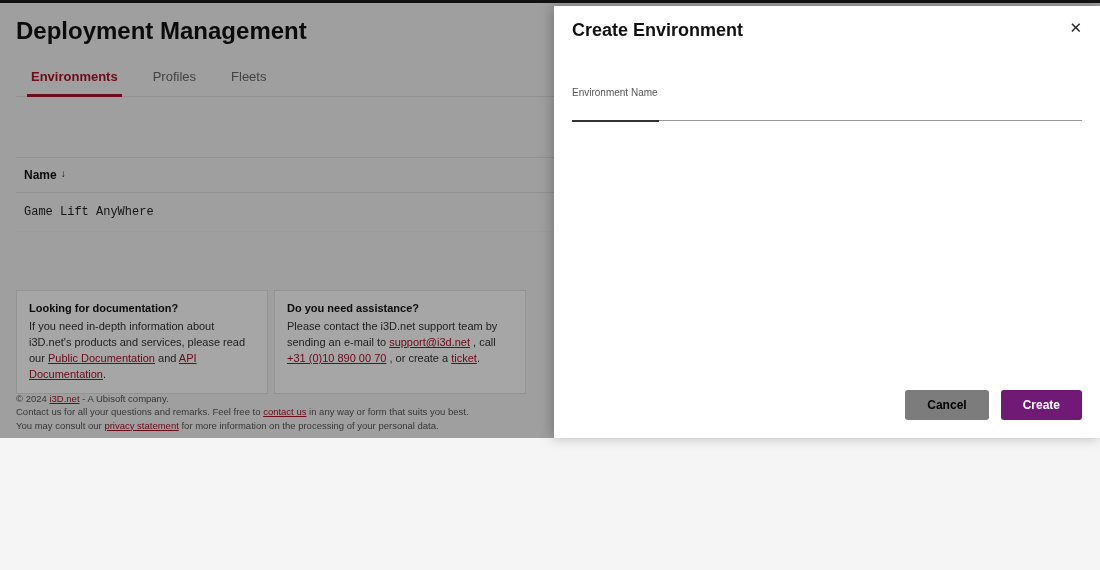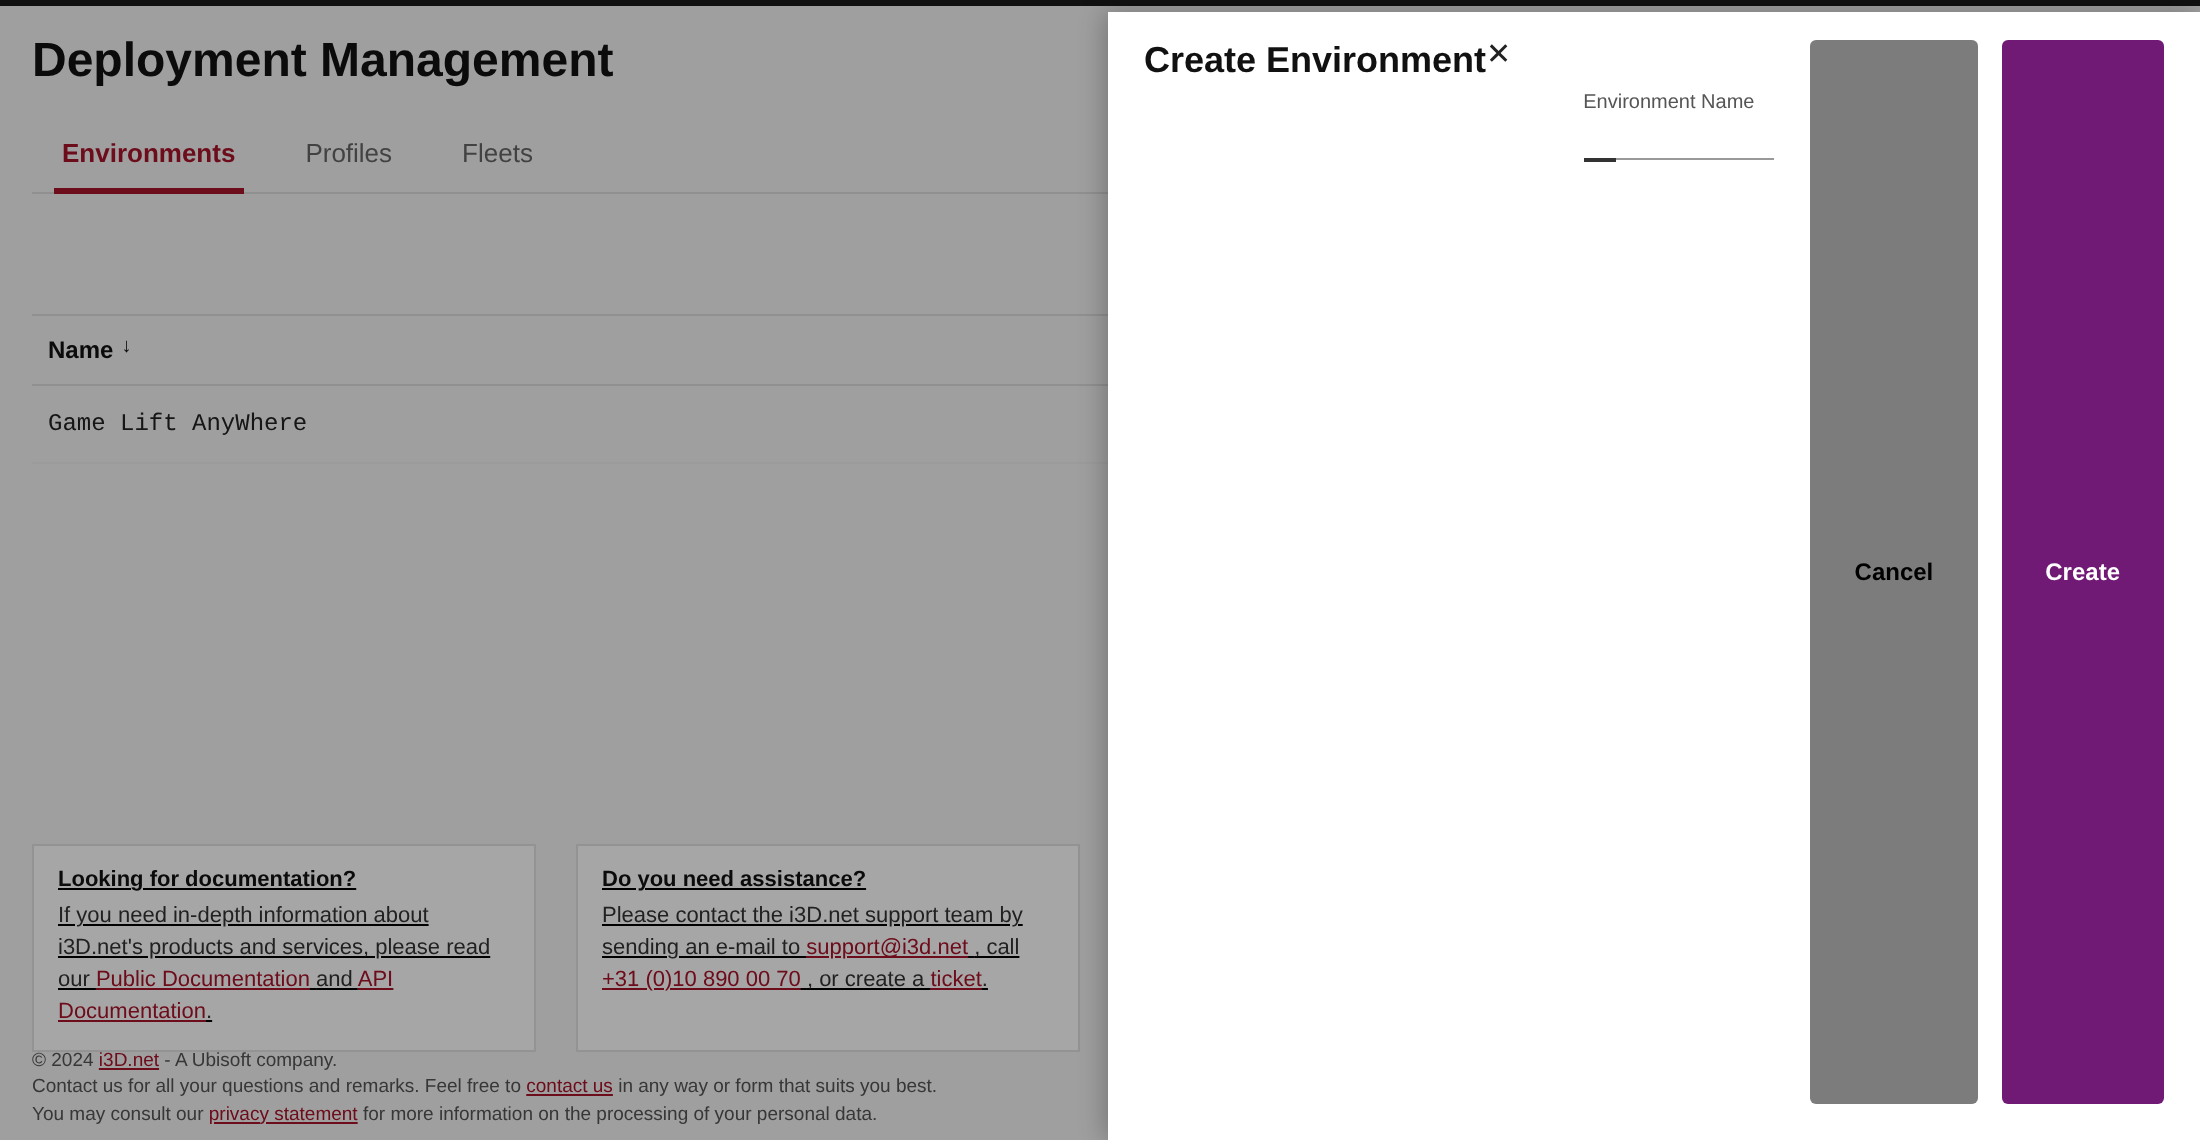--- a/index.html
+++ b/index.html
@@ -1,36 +1,36 @@
 <!DOCTYPE html>
 <html><head>
 <meta charset="utf-8">
 <style>
   * { box-sizing: border-box; margin: 0; padding: 0; }
   html, body { width: 1100px; height: 570px; font-family: Arial, Helvetica, sans-serif; background: #f5f5f5; overflow: hidden; }
   .topbar { height: 3px; background: #111; width: 100%; }
-  .page { padding: 14px 16px 0 16px; position: relative; height: 567px; }
+  .page { padding: 14px 16px 0 16px; position: relative; height: 435px; }
   .page-title { font-size: 24px; font-weight: 700; color: #111; margin-bottom: 18px; }
   .tabs { display: flex; gap: 16px; border-bottom: 1px solid #ddd; margin-bottom: 60px; }
   .tab { font-size: 13px; padding: 6px 4px 10px 4px; color: #666; cursor: pointer; margin-left: 11px; }
   .tab.active { color: #a8132a; border-bottom: 3px solid #a8132a; margin-bottom: -1px; font-weight: 600; }
   .table { width: 100%; }
   .thead { display: flex; padding: 10px 8px; border-top: 1px solid #ddd; border-bottom: 1px solid #ddd; font-size: 12px; color: #111; font-weight: 600; }
   .thead .sort { margin-left: 4px; font-size: 10px; display: inline-block; }
   .trow { display: flex; padding: 12px 8px; border-bottom: 1px solid #eee; font-size: 12px; color: #222; font-family: Liberation Mono, monospace; }
-  .info-cards { position: absolute; bottom: 44px; left: 16px; display: flex; gap: 20px; text-decoration: underline; }
+  .info-cards { position: absolute; bottom: 44px; left: 16px; display: flex; gap: 6px; }
   .card { background: #fff; border: 1px solid #e2e2e2; padding: 10px 12px; width: 252px; font-size: 11px; line-height: 1.45; color: #333; }
   .card .card-title { font-weight: 700; margin-bottom: 2px; font-size: 11px; color: #111; }
   .card a, .linkish { color: #a8132a; text-decoration: underline; cursor: pointer; }
   .footer { position: absolute; bottom: 6px; left: 16px; right: 16px; font-size: 9.5px; color: #555; line-height: 1.4; }
   .footer .linkish { color: #a8132a; }
 
   
   .overlay { position: absolute; inset: 0; background: rgba(0,0,0,0.35); }
-  .drawer { position: absolute; top: 3px; right: 0; bottom: 0; width: 546px; background: #fff; box-shadow: -2px 0 12px rgba(0,0,0,0.25); display: flex; }
+  .drawer { position: absolute; top: 3px; right: 0; bottom: 0; width: 546px; background: #fff; box-shadow: -2px 0 12px rgba(0,0,0,0.25); display: flex; flex-direction: column; }
   .drawer-header { display: flex; justify-content: space-between; align-items: flex-start; padding: 14px 18px 6px 18px; }
   .drawer-title { font-size: 18px; font-weight: 700; color: #111; }
   .close-x { font-size: 15px; color: #222; cursor: pointer; line-height: 1; background: none; border: none; }
   .drawer-body { padding: 8px 18px; flex: 1; margin-top: 32px; }
   .field-label { font-size: 10px; color: #555; margin-bottom: 0px; display: block; }
   .field-input-wrap { position: relative; }
   .field-input { width: 100%; border: none; border-bottom: 1px solid #999; font-size: 12px; padding: 4px 2px 4px 2px; outline: none; background: transparent; }
   .field-underline-accent { position: absolute; left: 0; bottom: -1px; height: 2px; width: 17%; background: #333; }
   .drawer-footer { padding: 14px 18px 18px 0; display: flex; justify-content: flex-end; gap: 12px; }
   .btn { font-size: 12px; padding: 8px 22px; border-radius: 3px; border: none; cursor: pointer; }

